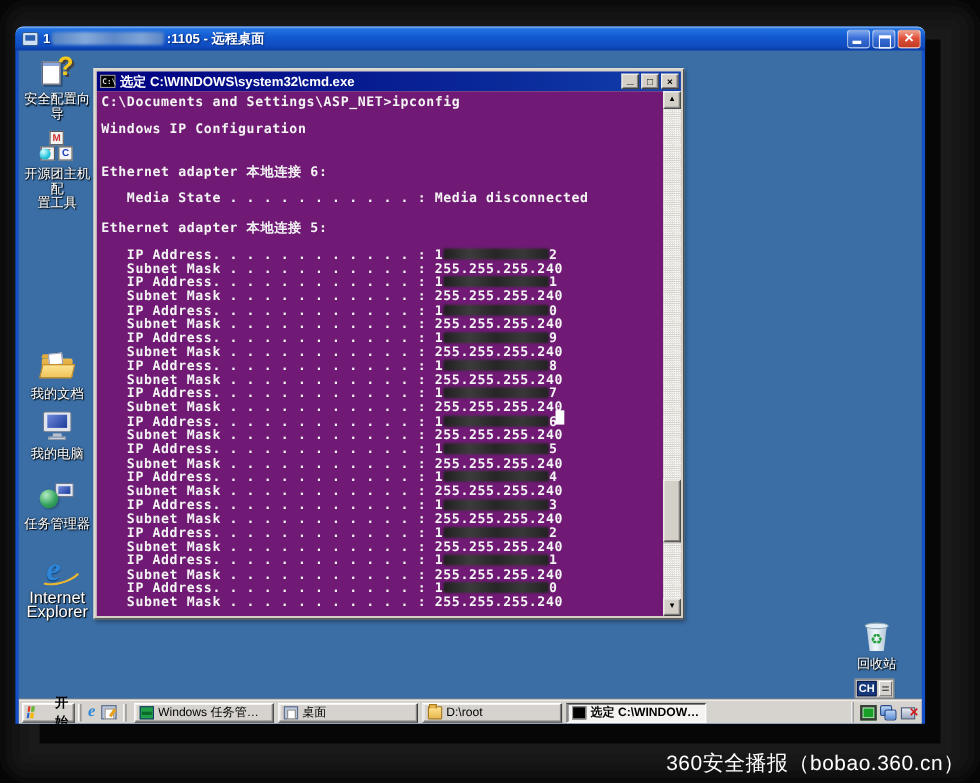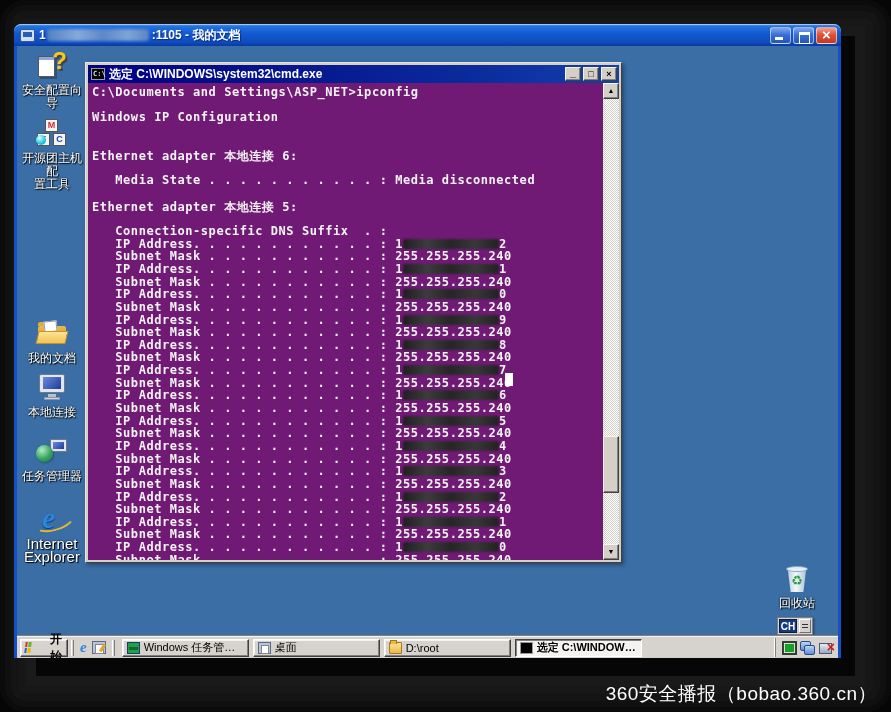--- a/index.html
+++ b/index.html
@@ -198,21 +198,21 @@
 
 <div class="stage">
   <div class="rings"></div>
 
   <div class="rdp">
     <div class="rdp-title">
       <span class="rdp-ico"></span>
       <span class="ttext">
         <span>1</span>
         <span class="redact-title"></span>
-        <span>:1105  -  我的文档</span>
+        <span>:1105  -  远程桌面</span>
       </span>
       <span class="winbtns">
         <span class="wbtn min"></span>
         <span class="wbtn restore"></span>
         <span class="wbtn close"></span>
       </span>
     </div>
 
     <div class="desk">
 
@@ -240,21 +240,21 @@
         </div>
         <div class="dlabel"><span>我的文档</span></div>
       </div>
       <div class="dicon" style="left:3px;top:326px">
         <div class="art art-pc">
           <span class="bezel"></span>
             <span class="scr"></span>
             <span class="stand"></span>
             <span class="base"></span>
         </div>
-        <div class="dlabel"><span>本地连接</span></div>
+        <div class="dlabel"><span>我的电脑</span></div>
       </div>
       <div class="dicon" style="left:3px;top:390px">
         <div class="art art-net">
           <span class="bezel"></span>
             <span class="scr"></span>
             <span class="globe"></span>
         </div>
         <div class="dlabel"><span>任务管理器</span></div>
       </div>
       <div class="dicon" style="left:3px;top:457px">
@@ -296,21 +296,20 @@
               <div class="cline"><span></span></div>
               <div class="cline"><span>Windows IP Configuration</span></div>
               <div class="cline"><span></span></div>
               <div class="cline"><span></span></div>
               <div class="cline"><span>Ethernet adapter 本地连接 6:</span></div>
               <div class="cline"><span></span></div>
               <div class="cline"><span>   Media State . . . . . . . . . . . : Media disconnected</span></div>
               <div class="cline"><span></span></div>
               <div class="cline"><span>Ethernet adapter 本地连接 5:</span></div>
               <div class="cline"><span></span></div>
-              <div class="cline"><span>   Connection-specific DNS Suffix  . :</span></div>
               <div class="cline"><span>   IP Address. . . . . . . . . . . . : 1</span><span class="redact"></span><span>2</span></div>
               <div class="cline"><span>   Subnet Mask . . . . . . . . . . . : 255.255.255.240</span></div>
               <div class="cline"><span>   IP Address. . . . . . . . . . . . : 1</span><span class="redact"></span><span>1</span></div>
               <div class="cline"><span>   Subnet Mask . . . . . . . . . . . : 255.255.255.240</span></div>
               <div class="cline"><span>   IP Address. . . . . . . . . . . . : 1</span><span class="redact"></span><span>0</span></div>
               <div class="cline"><span>   Subnet Mask . . . . . . . . . . . : 255.255.255.240</span></div>
               <div class="cline"><span>   IP Address. . . . . . . . . . . . : 1</span><span class="redact"></span><span>9</span></div>
               <div class="cline"><span>   Subnet Mask . . . . . . . . . . . : 255.255.255.240</span></div>
               <div class="cline"><span>   IP Address. . . . . . . . . . . . : 1</span><span class="redact"></span><span>8</span></div>
               <div class="cline"><span>   Subnet Mask . . . . . . . . . . . : 255.255.255.240</span></div>

